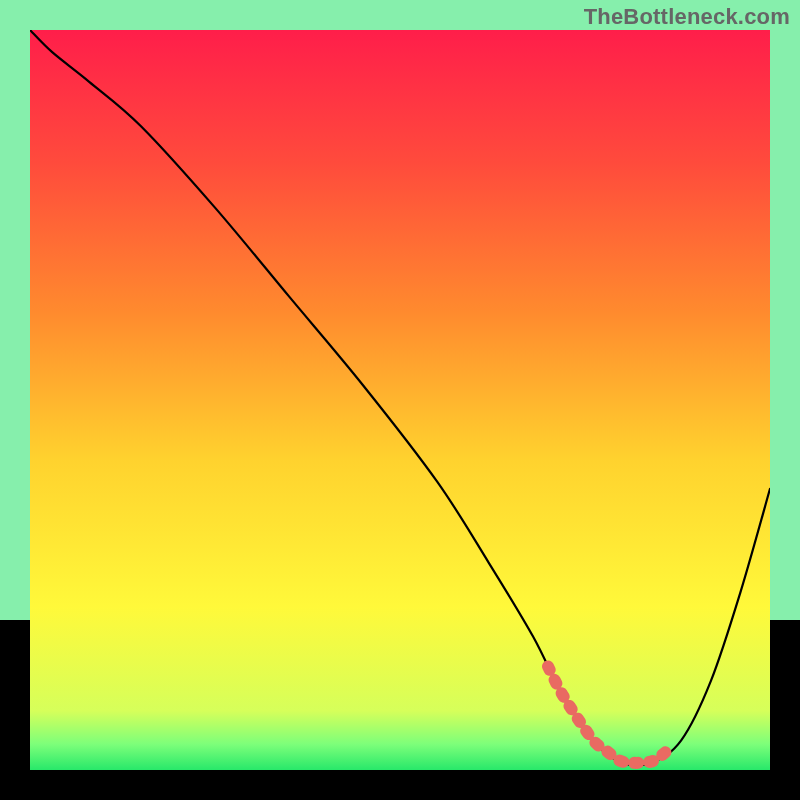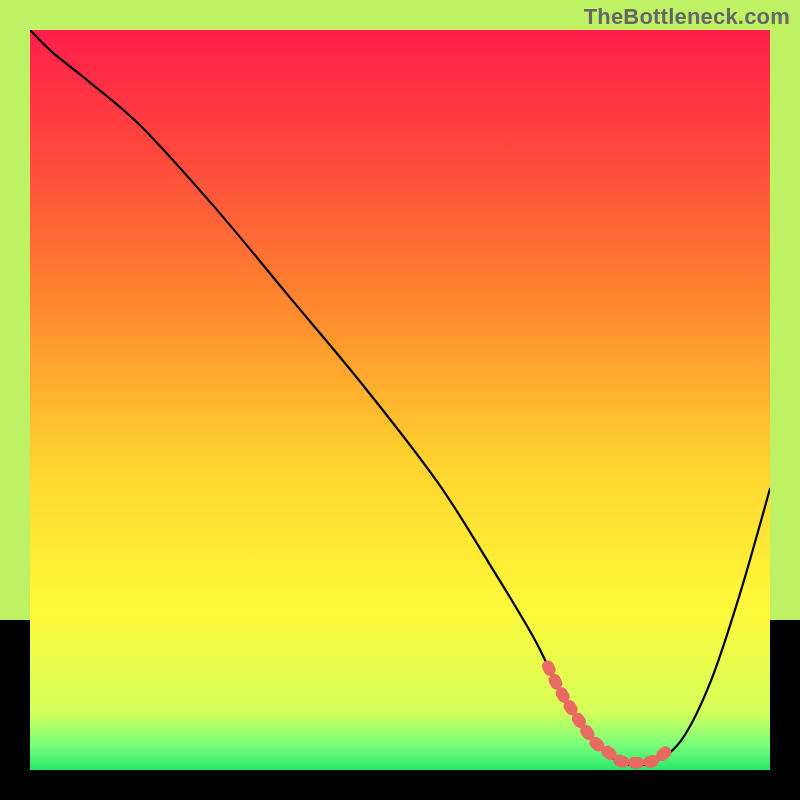--- a/index.html
+++ b/index.html
@@ -8,21 +8,21 @@
     width: 800px;
     height: 800px;
     background: #000;
     overflow: hidden;
     font-family: Arial, Helvetica, sans-serif;
   }
   .frame {
     position: relative;
     width: 800px;
     height: 620px;
-    background: #bef264;
+    background: #86efac;
   }
   .watermark {
     position: absolute;
     top: 4px;
     right: 10px;
     color: #666;
     font-size: 22px;
     font-weight: 600;
     letter-spacing: 0.2px;
     z-index: 10;

